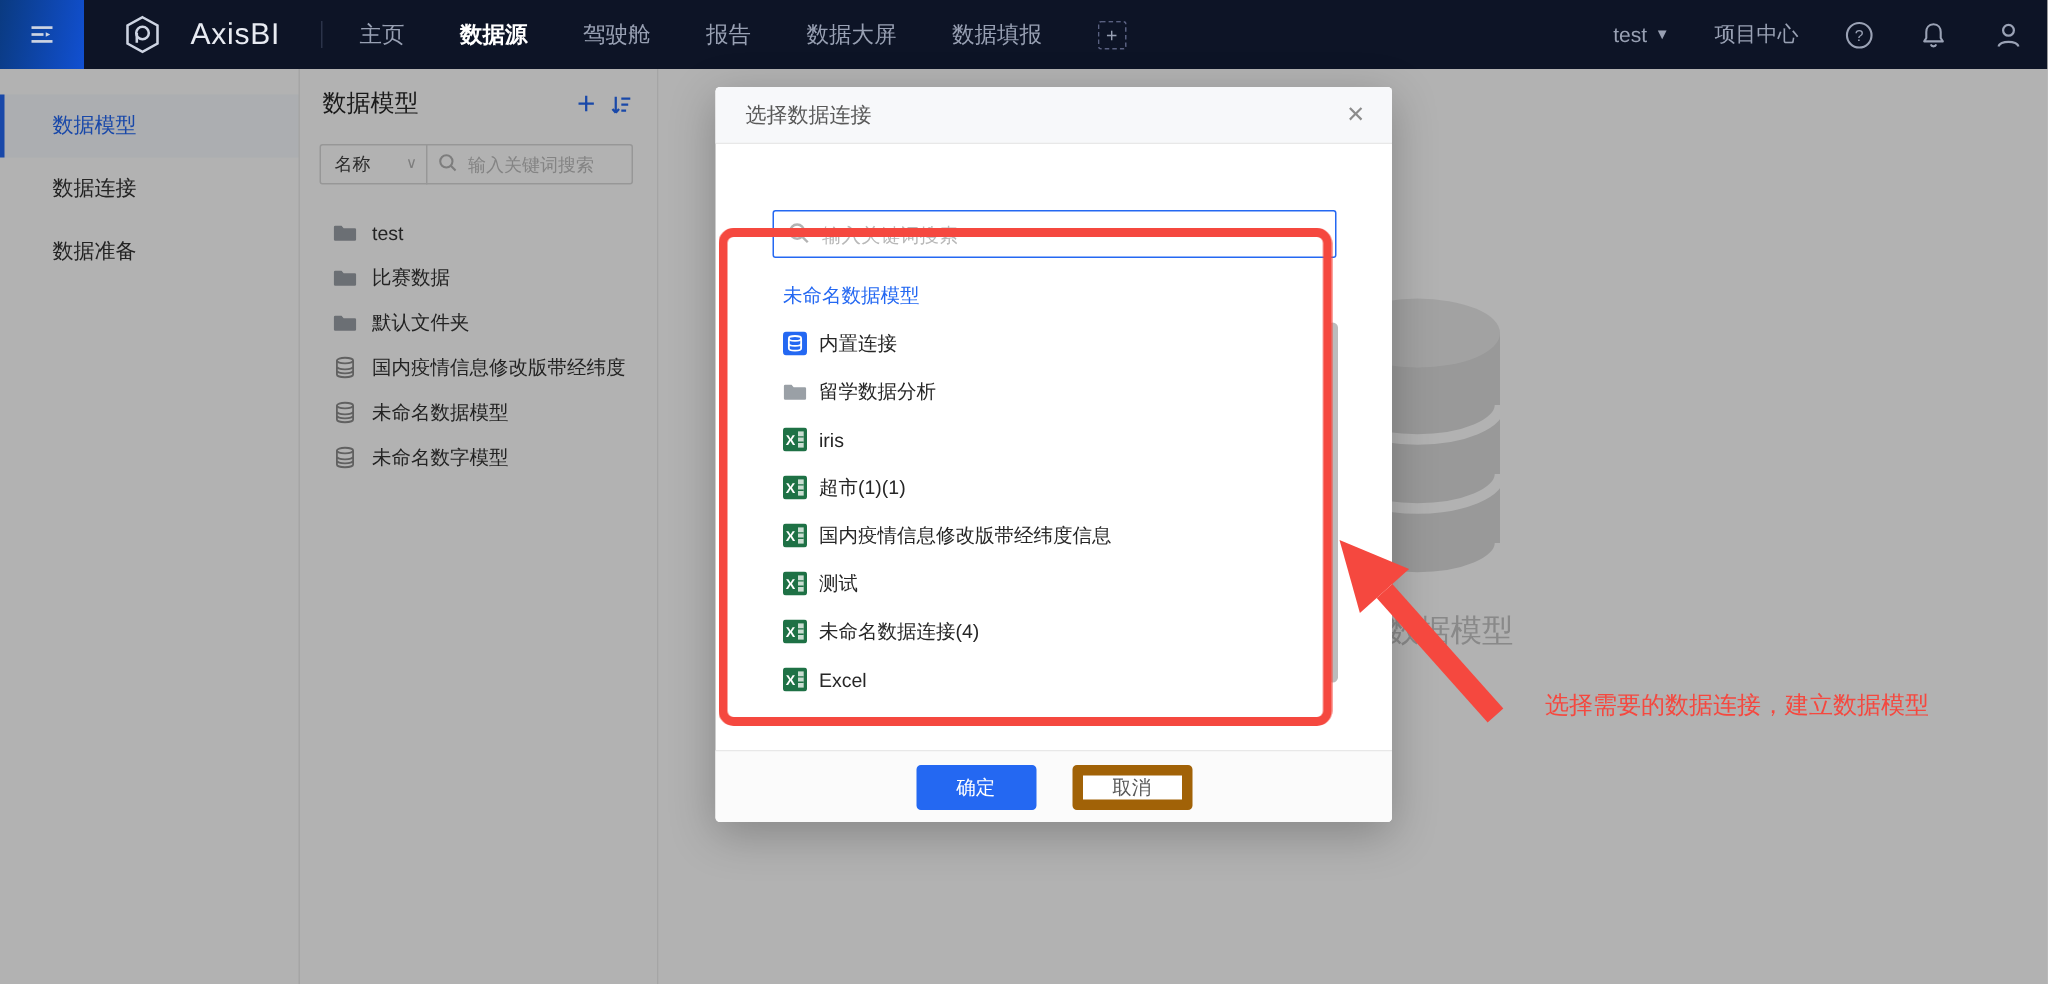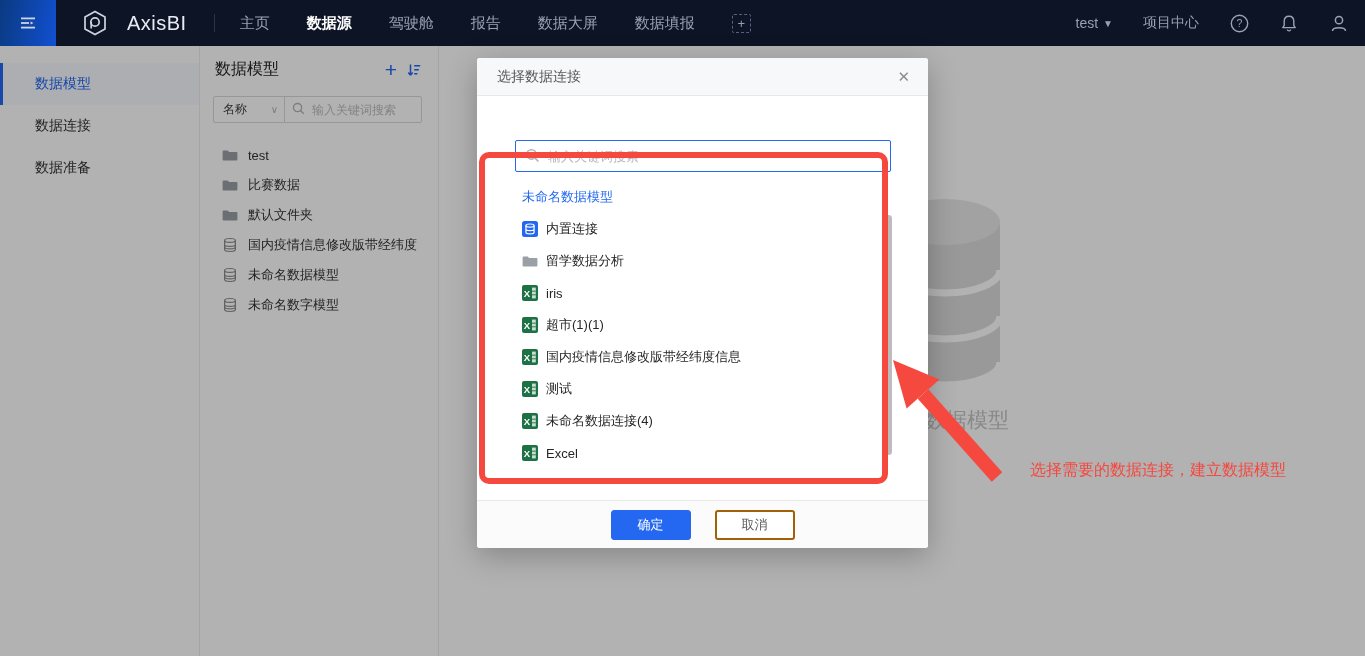--- a/index.html
+++ b/index.html
@@ -75,21 +75,21 @@
   .m-item.link { color:#2468F2; }
   .m-icon { width:16px; height:16px; flex:0 0 16px; display:inline-flex; }
   .scroll-thumb { position:absolute; left:408px; top:157px; width:7px; height:240px; background:#bcbcbc;
                   border-radius:4px; cursor:pointer; }
   .modal-footer { position:absolute; left:0; right:0; bottom:0; height:48px; border-top:1px solid #e8e8e8;
                   background:#fbfbfb; display:flex; align-items:center; justify-content:center; gap:24px;
                   border-radius:0 0 3px 3px; }
   .btn { height:30px; min-width:80px; padding:0 18px; border-radius:3px; font-size:13px; cursor:pointer;
          display:flex; align-items:center; justify-content:center; }
   .btn-primary { background:#2468F2; color:#fff; border:1px solid #2468F2; }
-  .btn-default { background:#fff; color:#595959; border:2px solid #a16207; }
+  .btn-default { background:#fff; color:#595959; border:7px solid #a16207; }
 
   
   .red-rect { position:absolute; left:479px; top:152px; width:409px; height:332px; border:6px solid #F5483F;
               border-radius:10px; z-index:30; pointer-events:none; }
   .arrow-svg { position:absolute; left:878px; top:348px; z-index:40; pointer-events:none; }
   .annotation-text { position:absolute; left:1030px; top:460px; font-size:16px; color:#F5483F; z-index:40;
                      white-space:nowrap; }
 </style>
 </head>
 <body>

